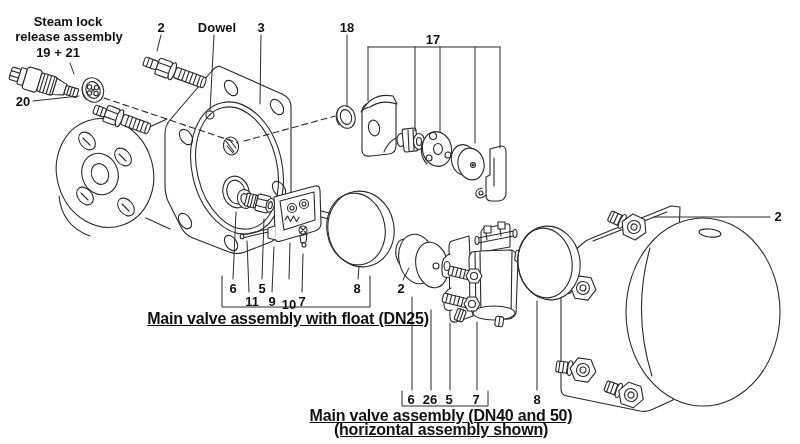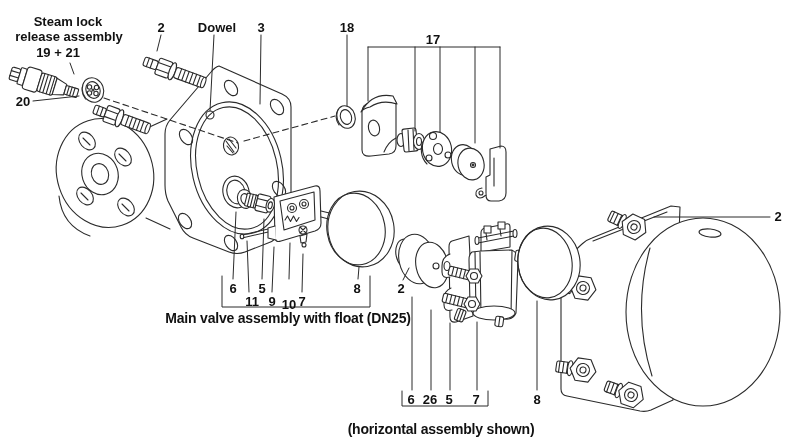--- a/index.html
+++ b/index.html
@@ -1,21 +1,21 @@
 <!DOCTYPE html>
 <html><head>
 <meta charset="utf-8">
 <style>
   html,body{margin:0;padding:0;background:#fff;}
   .stage{position:relative;width:800px;height:444px;background:#fff;overflow:hidden;
          font-family:"Liberation Sans",sans-serif;padding-left:32px;}
   .stage svg{position:absolute;left:0;top:0;}
   .lbl{position:absolute;transform:translateX(-50%);font-weight:bold;font-size:13px;
        color:#111;white-space:nowrap;line-height:1.05;}
-  .cap{font-size:14px;letter-spacing:-0.2px;}
+  .cap{font-size:16px;letter-spacing:-0.2px;text-decoration:underline;}
 </style>
 </head>
 <body>
 
 <div class="stage">
 
 <svg width="800" height="444" viewBox="0 0 800 444" fill="none" stroke="#2b2b2b" stroke-width="1.1" stroke-linecap="round" stroke-linejoin="round">
 
   <g>
     <path d="M59,196 Q62,226 90,236"></path>
@@ -298,17 +298,18 @@
 <div class="lbl" style="left:302px;top:295px">7</div>
 <div class="lbl" style="left:357px;top:282px">8</div>
 <div class="lbl" style="left:401px;top:282px">2</div>
 <div class="lbl cap" style="left:288px;top:311px">Main valve assembly with float (DN25)</div>
 
 <div class="lbl" style="left:411px;top:393px">6</div>
 <div class="lbl" style="left:430px;top:393px">26</div>
 <div class="lbl" style="left:449px;top:393px">5</div>
 <div class="lbl" style="left:476px;top:393px">7</div>
 <div class="lbl" style="left:537px;top:393px">8</div>
+<div class="lbl cap" style="left:441px;top:408px">Main valve assembly (DN40 and 50)</div>
 <div class="lbl cap" style="left:441px;top:422px">(horizontal assembly shown)</div>
 
 <div class="lbl" style="left:778px;top:210px">2</div>
 
 </div>
 
 </body></html>

